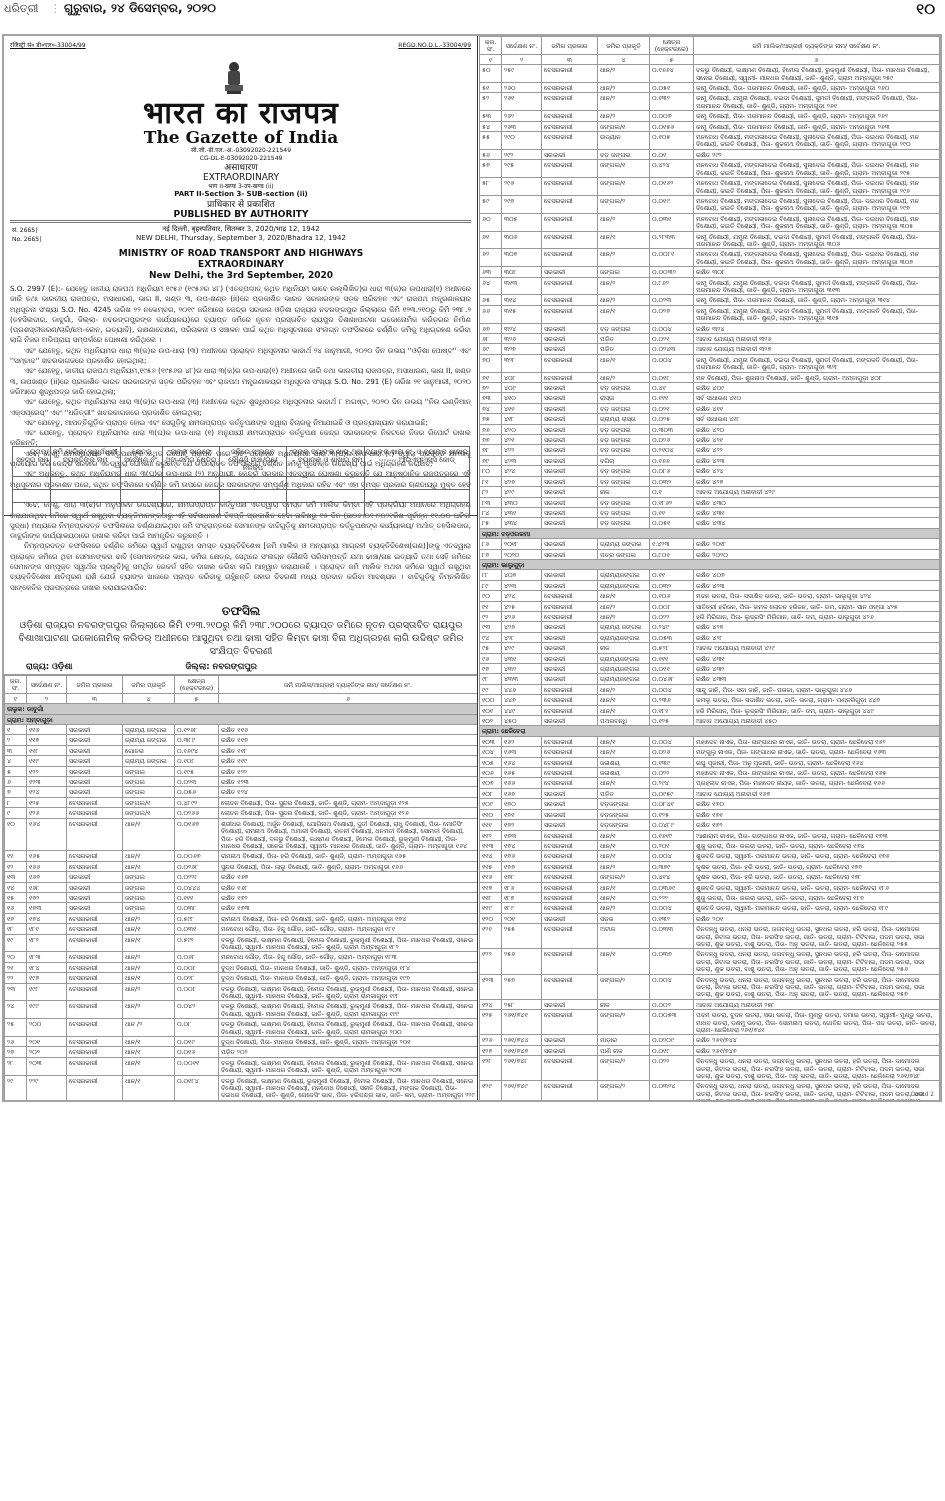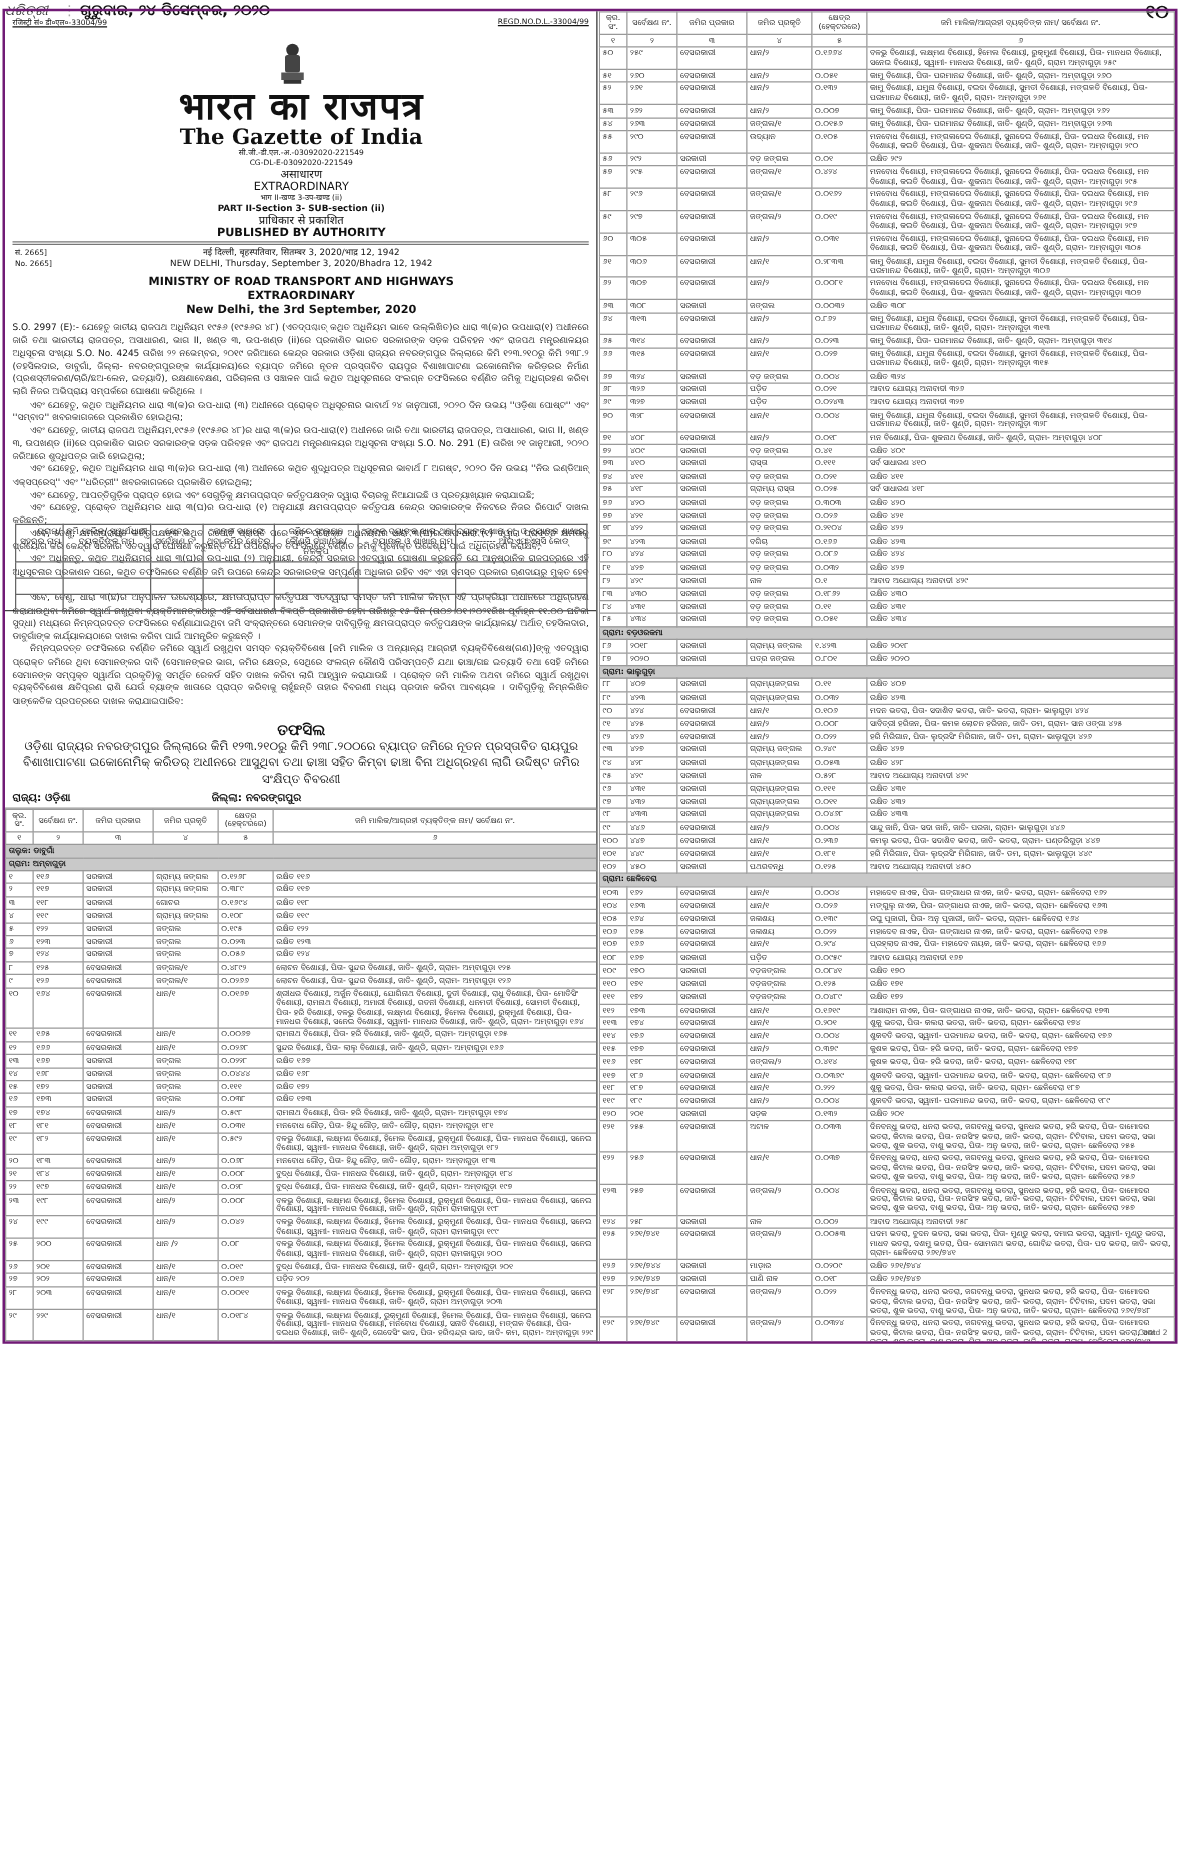--- a/index.html
+++ b/index.html
@@ -1,23 +1,23 @@
 <!DOCTYPE html>
 <html><head>
 <meta charset="utf-8">
 <style>
 *{box-sizing:border-box;margin:0;padding:0}
 html,body{width:945px;height:1501px;background:#fff;overflow:hidden}
 body{font-family:"DejaVu Sans",sans-serif;color:#111;position:relative}
 .topbar{position:absolute;top:0;left:0;width:945px;height:18px;font-size:11px}
-.topbar .paper{position:absolute;left:4px;top:2px;color:#333;font-style:italic}
+.topbar .paper{position:absolute;left:4px;top:2px;color:#333;}
 .topbar .sep{position:absolute;left:50px;top:2px;color:#aaa;letter-spacing:1px}
 .topbar .date{position:absolute;left:64px;top:1px;font-weight:bold;font-size:12px}
 .topbar .pg{position:absolute;right:10px;top:0;font-size:15px;font-weight:bold}
-.frame{position:absolute;top:7px;left:2px;width:940px;height:1068px;border:2px solid #701a75}
+.frame{position:absolute;top:34px;left:2px;width:940px;height:1068px;border:2px solid #a3a3a3}
 .col{position:absolute;top:0;height:100%;overflow:hidden}
 .colL{left:0;width:474px;border-right:1px solid #333}
 .colR{left:475px;width:461px}
 .gaz{position:relative;height:480px;font-size:8px;border-bottom:1px solid #444}
 .regL{position:absolute;left:6px;top:5px;font-size:6px;text-decoration:underline}
 .regR{position:absolute;right:6px;top:5px;font-size:6px;text-decoration:underline}
 .emblem{position:absolute;left:218px;top:24px;width:24px;height:38px}
 .gazhead{position:absolute;left:0;width:474px;top:62px;text-align:center}
 .hin{font-family:"DejaVu Serif",serif;font-size:30px;font-weight:bold;line-height:30px;letter-spacing:1px}
 .eng{font-family:"DejaVu Serif",serif;font-size:17px;font-weight:bold;line-height:18px}
@@ -35,21 +35,21 @@
 .claim{position:absolute;left:8px;right:8px;top:410px;border-collapse:collapse;font-size:7px}
 .claim td{border:1px solid #666;height:13px;text-align:center;vertical-align:top;padding:1px}
 .tafsil{position:absolute;left:0;width:474px;top:472px;text-align:center}
 .tafsil .t1{font-size:12px;font-weight:bold}
 .tafsil .t2{font-size:9.5px;font-weight:normal;line-height:13px}
 table.lt{width:100%;border-collapse:collapse;font-size:6.3px;line-height:7.4px}
 table.lt td,table.lt th{border:1px solid #999;padding:1px 2px;vertical-align:top;font-weight:normal}
 table.lt th{text-align:center;vertical-align:middle}
 table.lt tr.num td{text-align:center;height:9px}
 table.lt tr.grp td{background:#c9c9c9;font-weight:bold}
-.statebar{font-size:8.5px;font-weight:bold;padding:2px 6px;border-bottom:1px solid #999}
+.statebar{font-size:8.5px;font-weight:bold;padding:2px 22px;border-bottom:1px solid #999}
 .statebar span{margin-right:110px}
 .c1{width:22px}.c2{width:40px}.c3{width:56px}.c4{width:52px}.c5{width:44px}
 .contd{position:absolute;right:6px;bottom:3px;font-size:6px;color:#555}
 </style>
 </head>
 <body>
 
 <div class="topbar">
   <span class="paper">ଧରିତ୍ରୀ</span>
   <span class="sep">⋮</span>

